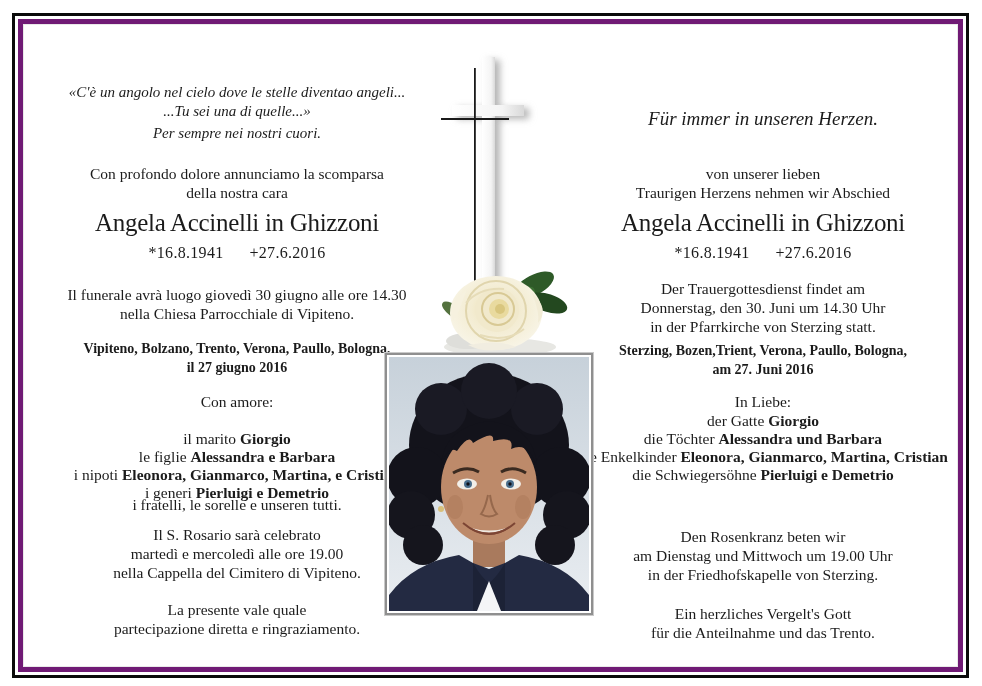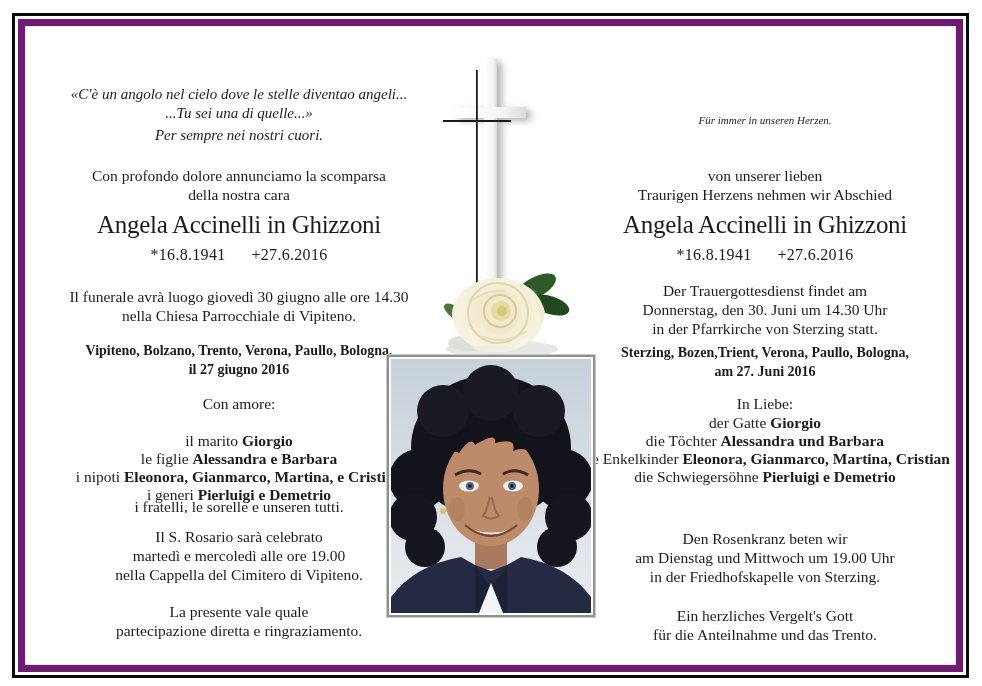--- a/index.html
+++ b/index.html
@@ -1,30 +1,30 @@
 <!DOCTYPE html>
 <html><head>
 <meta charset="utf-8">
 <style>
   * { margin:0; padding:0; box-sizing:border-box; }
   html,body { width:982px; height:686px; background:#ffffff; overflow:hidden;
               font-family:"Liberation Serif","DejaVu Serif",serif; color:#1b1b1b; }
   .card-border { position:absolute; left:12px; top:13px; width:957px; height:665px;
                  border:3px solid #0a0a0a; background:#ffffff; padding:3px; }
-  .card-mat { width:100%; height:100%; border:7px solid #701a75; background:#ffffff;
+  .card-mat { width:100%; height:100%; border:5px solid #701a75; background:#ffffff;
               position:relative; box-shadow: inset 0 0 0 1px #e9e9e9; text-decoration: underline; }
   .content { position:absolute; left:3px; top:3px; right:3px; bottom:3px; }
 
   .col { position:absolute; top:0; height:100%; text-align:center; }
   .col-left  { left:0px;  width:422px; }
   .col-right { left:528px; width:418px; }
 
   .block { position:absolute; width:100%; left:0; }
   .quote { font-style:italic; font-size:15px; line-height:19px; }
-  .quote-heart { font-style:italic; font-size:11px; line-height:19px; }
+  .quote-heart { font-style:italic; font-size:19px; line-height:19px; }
   .body-txt { font-size:15.5px; line-height:19px; }
   .fam-txt { font-size:15.5px; line-height:18px; }
   .bold { font-weight:bold; }
   .cities { font-size:14px; font-weight:bold; line-height:19px; }
   .deceased-name { font-size:25px; line-height:34px; letter-spacing:-0.3px; font-weight:normal; }
   .dates { font-size:16px; letter-spacing:0.3px; }
   .dates span { display:inline-block; }
   .dates .gap { width:26px; }
 
   .cross-wrap { position:absolute; left:408px; top:24px; width:140px; height:262px; }

